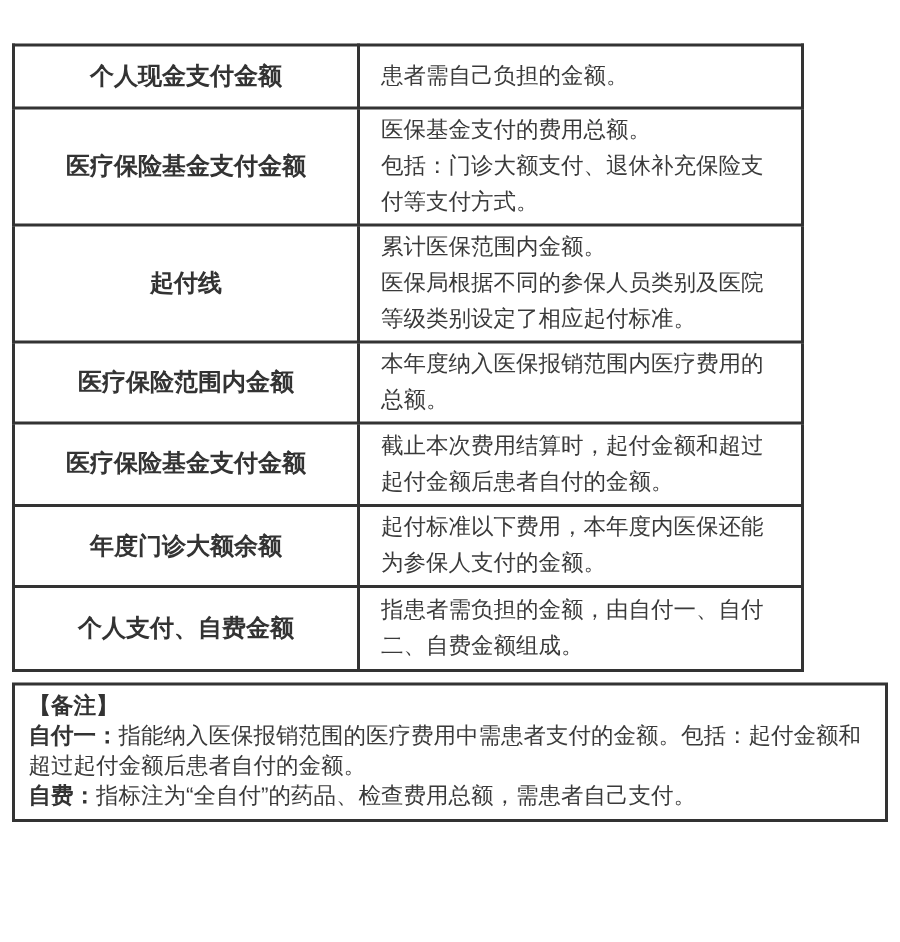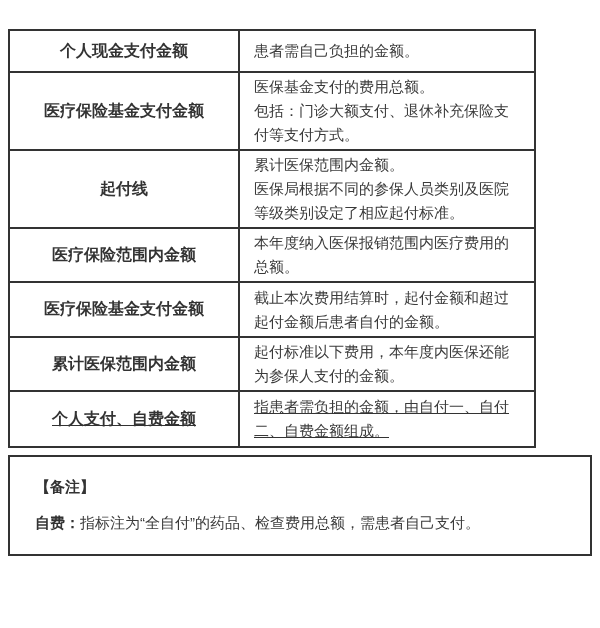--- a/index.html
+++ b/index.html
@@ -41,32 +41,32 @@
     padding: 2px 14px;
     white-space: pre-line;
     color: #3a3a3a;
   }
   tr.h42 { height: 42px; }
   tr.h73 { height: 73px; }
   tr.h45 { height: 45px; border-radius: 17px; }
   tr.h55 { height: 55px; }
   tr.h60 { height: 60px; }
   tr.h49 { height: 49px; }
-  tr.h56 { height: 56px; text-decoration: underline; }
+  tr.h56 { height: 56px; }
   .notes {
     width: 562px;
     margin-top: 7px;
     border: 2px solid #333333;
     padding: 4px 9px 5px 9px;
     font-size: 15px;
     line-height: 20px;
     color: #3a3a3a;
   }
   .notes p {
-    margin: 16px;
+    margin: 0;
     padding: 0;
   }
   .note-label, .note-header {
     font-weight: bold;
     color: #333333;
   }
 </style>
 </head>
 <body>
 
@@ -90,28 +90,29 @@
       </tr>
       <tr class="h45">
         <td class="term">医疗保险范围内金额</td>
         <td class="desc">本年度纳入医保报销范围内医疗费用的总额。</td>
       </tr>
       <tr class="h55">
         <td class="term">医疗保险基金支付金额</td>
         <td class="desc">截止本次费用结算时，起付金额和超过起付金额后患者自付的金额。</td>
       </tr>
       <tr class="h49">
-        <td class="term">累计医保范围内金额</td>
+        <td class="term">年度门诊大额余额</td>
         <td class="desc">起付标准以下费用，本年度内医保还能为参保人支付的金额。</td>
       </tr>
       <tr class="h56">
         <td class="term">个人支付、自费金额</td>
         <td class="desc">指患者需负担的金额，由自付一、自付二、自费金额组成。</td>
       </tr>
     </tbody>
   </table>
 
   <div class="notes">
     <p><span class="note-header">【备注】</span></p>
+    <p><span class="note-label">自付一：</span><span>指能纳入医保报销范围的医疗费用中需患者支付的金额。包括：起付金额和超过起付金额后患者自付的金额。</span></p>
     <p><span class="note-label">自费：</span><span>指标注为“全自付”的药品、检查费用总额，需患者自己支付。</span></p>
   </div>
 
 </div>
 
 </body></html>

